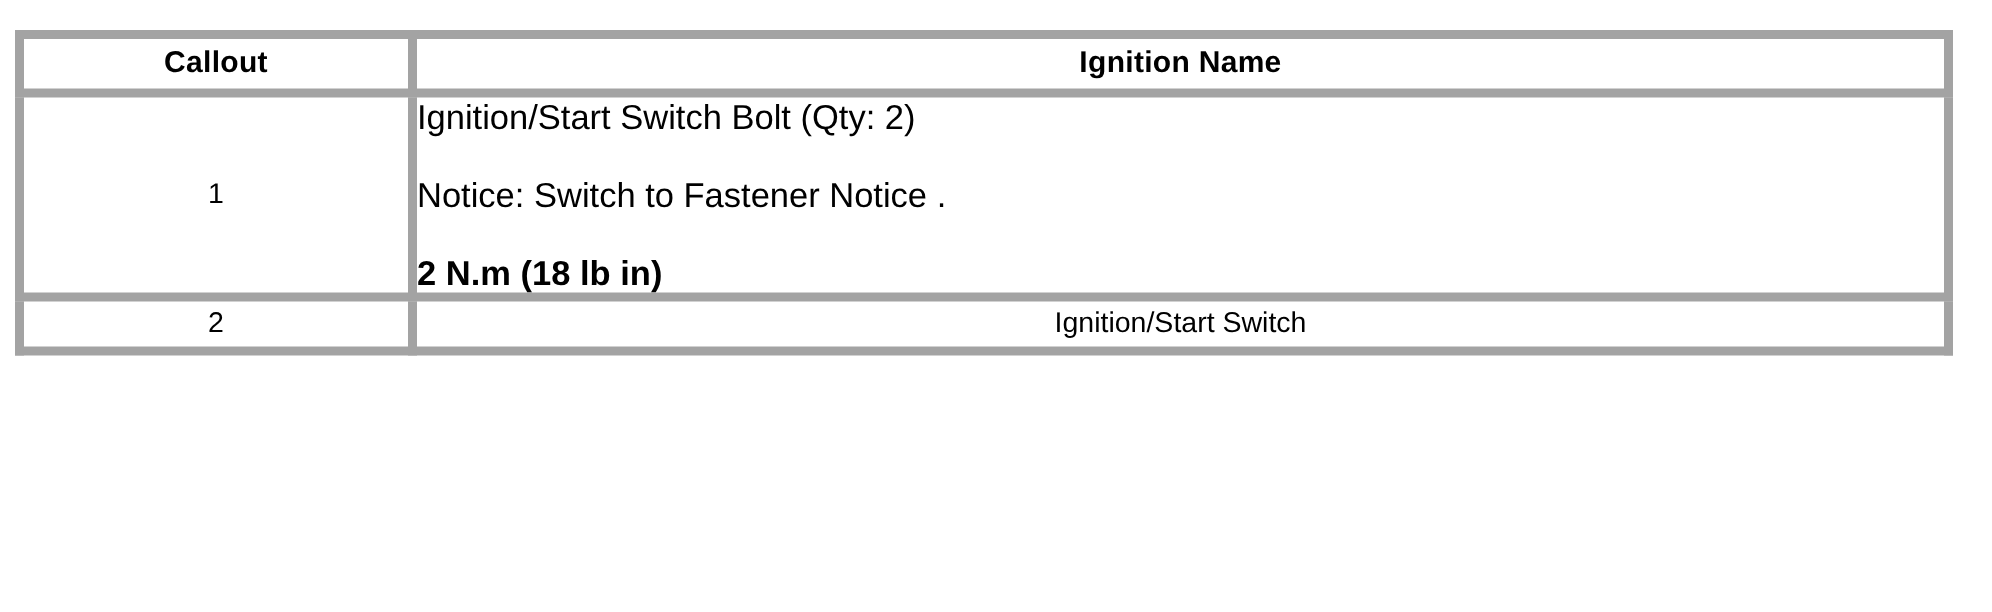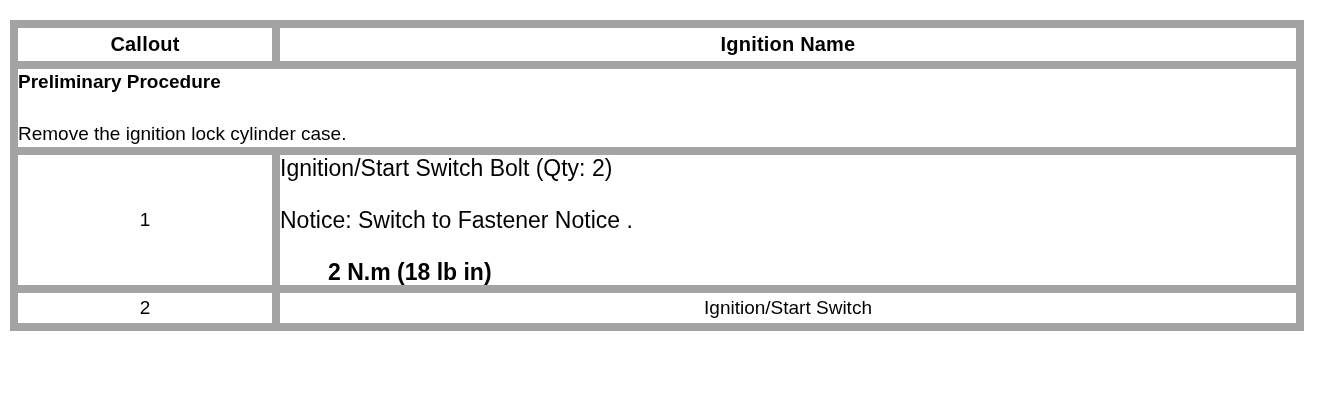--- a/index.html
+++ b/index.html
@@ -27,21 +27,21 @@
     left: 10px;
     top: 20px;
     width: 1290px;
     border-collapse: collapse;
     table-layout: fixed;
     background: #ffffff;
   }
 
   .service-table td,
   .service-table th {
-    border: 8px solid #a3a3a3;
+    border: 6px solid #a3a3a3;
     padding: 0;
     vertical-align: middle;
     background: #ffffff;
   }
 
   col.col-callout { width: 262px; }
   col.col-name    { width: 1024px; }
 
   
   .hdr-cell {
@@ -95,21 +95,21 @@
     padding: 4px 0 4px 8px;
     text-align: center;
     vertical-align: middle;
     font-size: 19px;
     line-height: 26px;
     height: 30px;
   }
   .name-line { margin: 0; }
   .name-gap  { height: 26px; }
   .lbl-bold  { font-weight: normal; }
-  .torque    { font-weight: bold; margin: 0; padding-left: 48px; }
+  .torque    { font-weight: bold; margin: 0; }
 </style>
 </head>
 <body>
 
 <div id="page">
 
   <table class="service-table">
     <colgroup>
       <col class="col-callout">
       <col class="col-name">
@@ -117,27 +117,20 @@
 
     <thead>
       <tr>
         <th class="hdr-cell">Callout</th>
         <th class="hdr-cell">Ignition Name</th>
       </tr>
     </thead>
 
     <tbody>
 
-      <tr>
-        <td class="prelim-cell" colspan="2">
-          <p class="prelim-title">Preliminary Procedure</p>
-          <div class="prelim-spacer"></div>
-          <p class="prelim-step">Remove the ignition lock cylinder case.</p>
-        </td>
-      </tr>
 
       <tr>
         <td class="callout-cell">1</td>
         <td class="name-cell">
           <p class="name-line">Ignition/Start Switch Bolt (Qty: 2)</p>
           <div class="name-gap"></div>
           <p class="name-line">
             <span class="lbl-bold">Notice:</span>
             <span>Switch to Fastener Notice .</span>
           </p>

